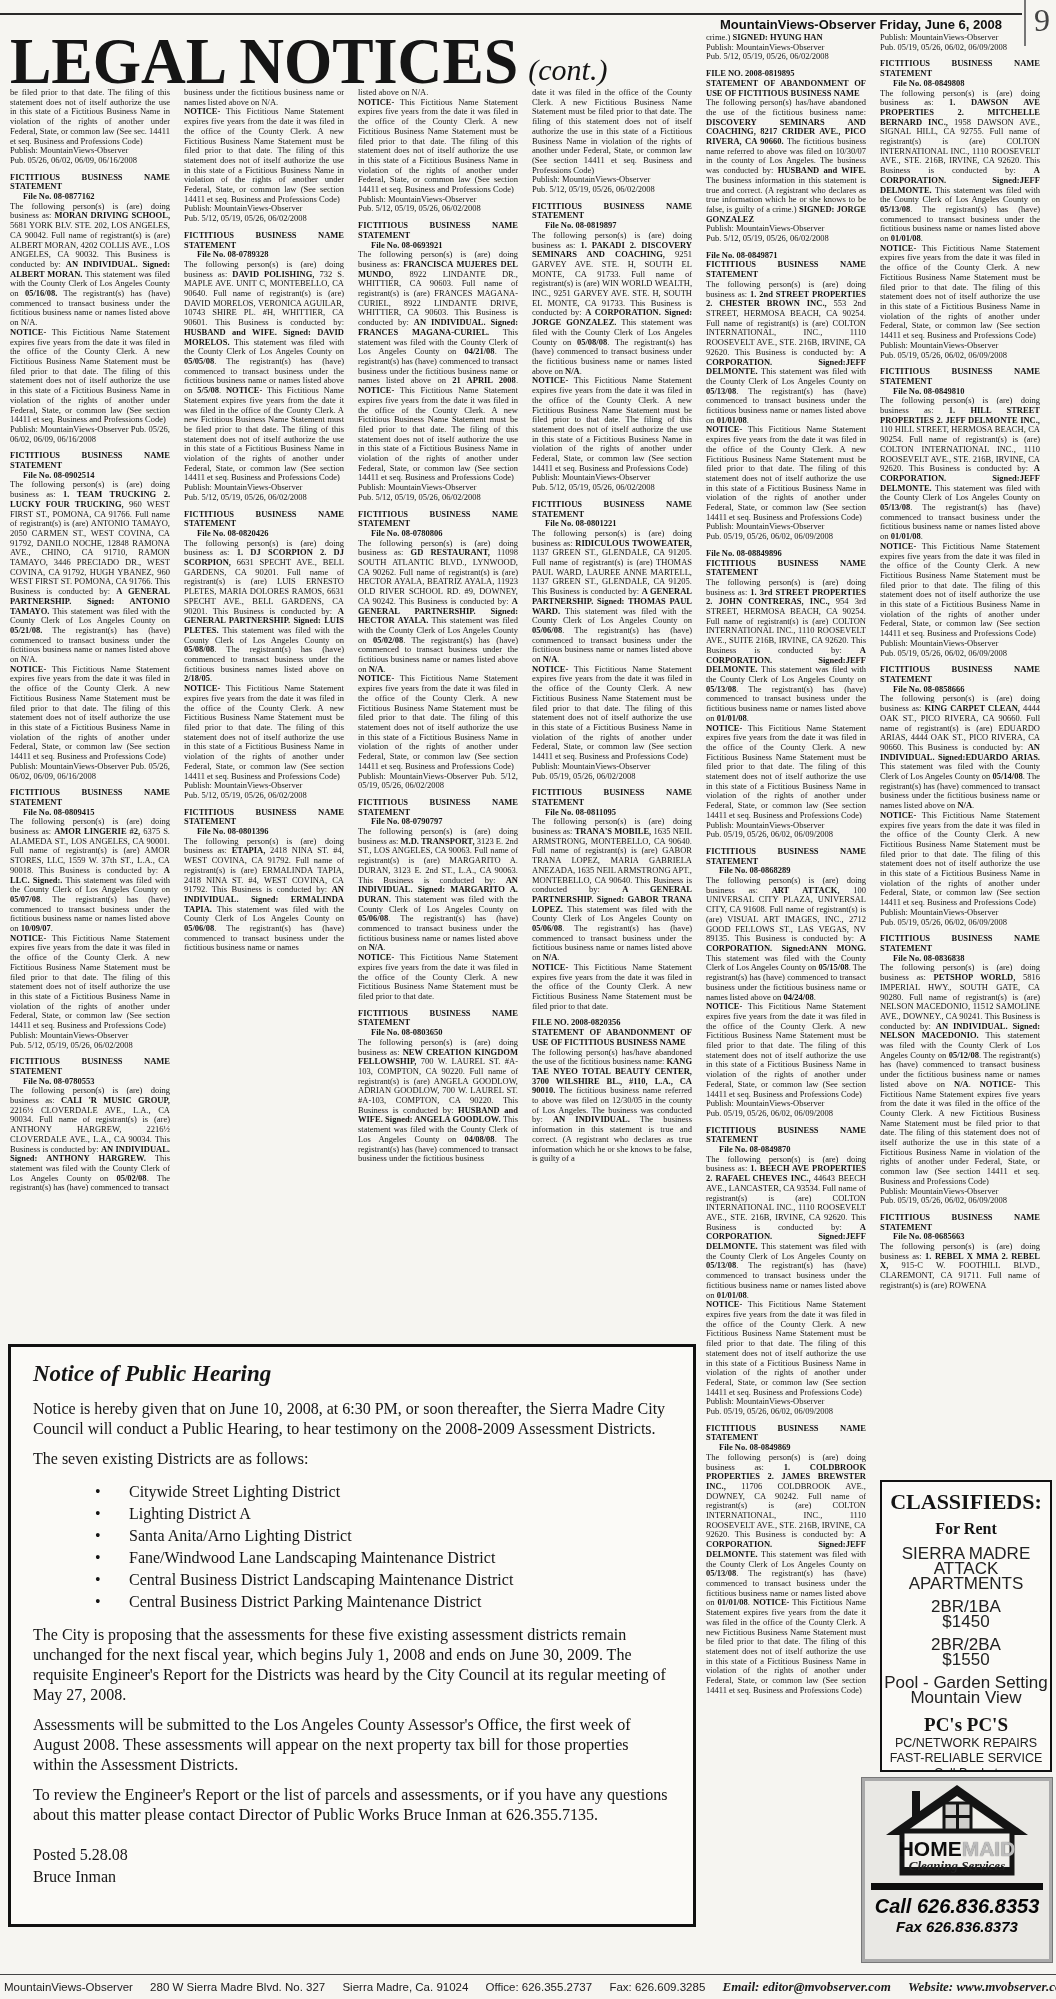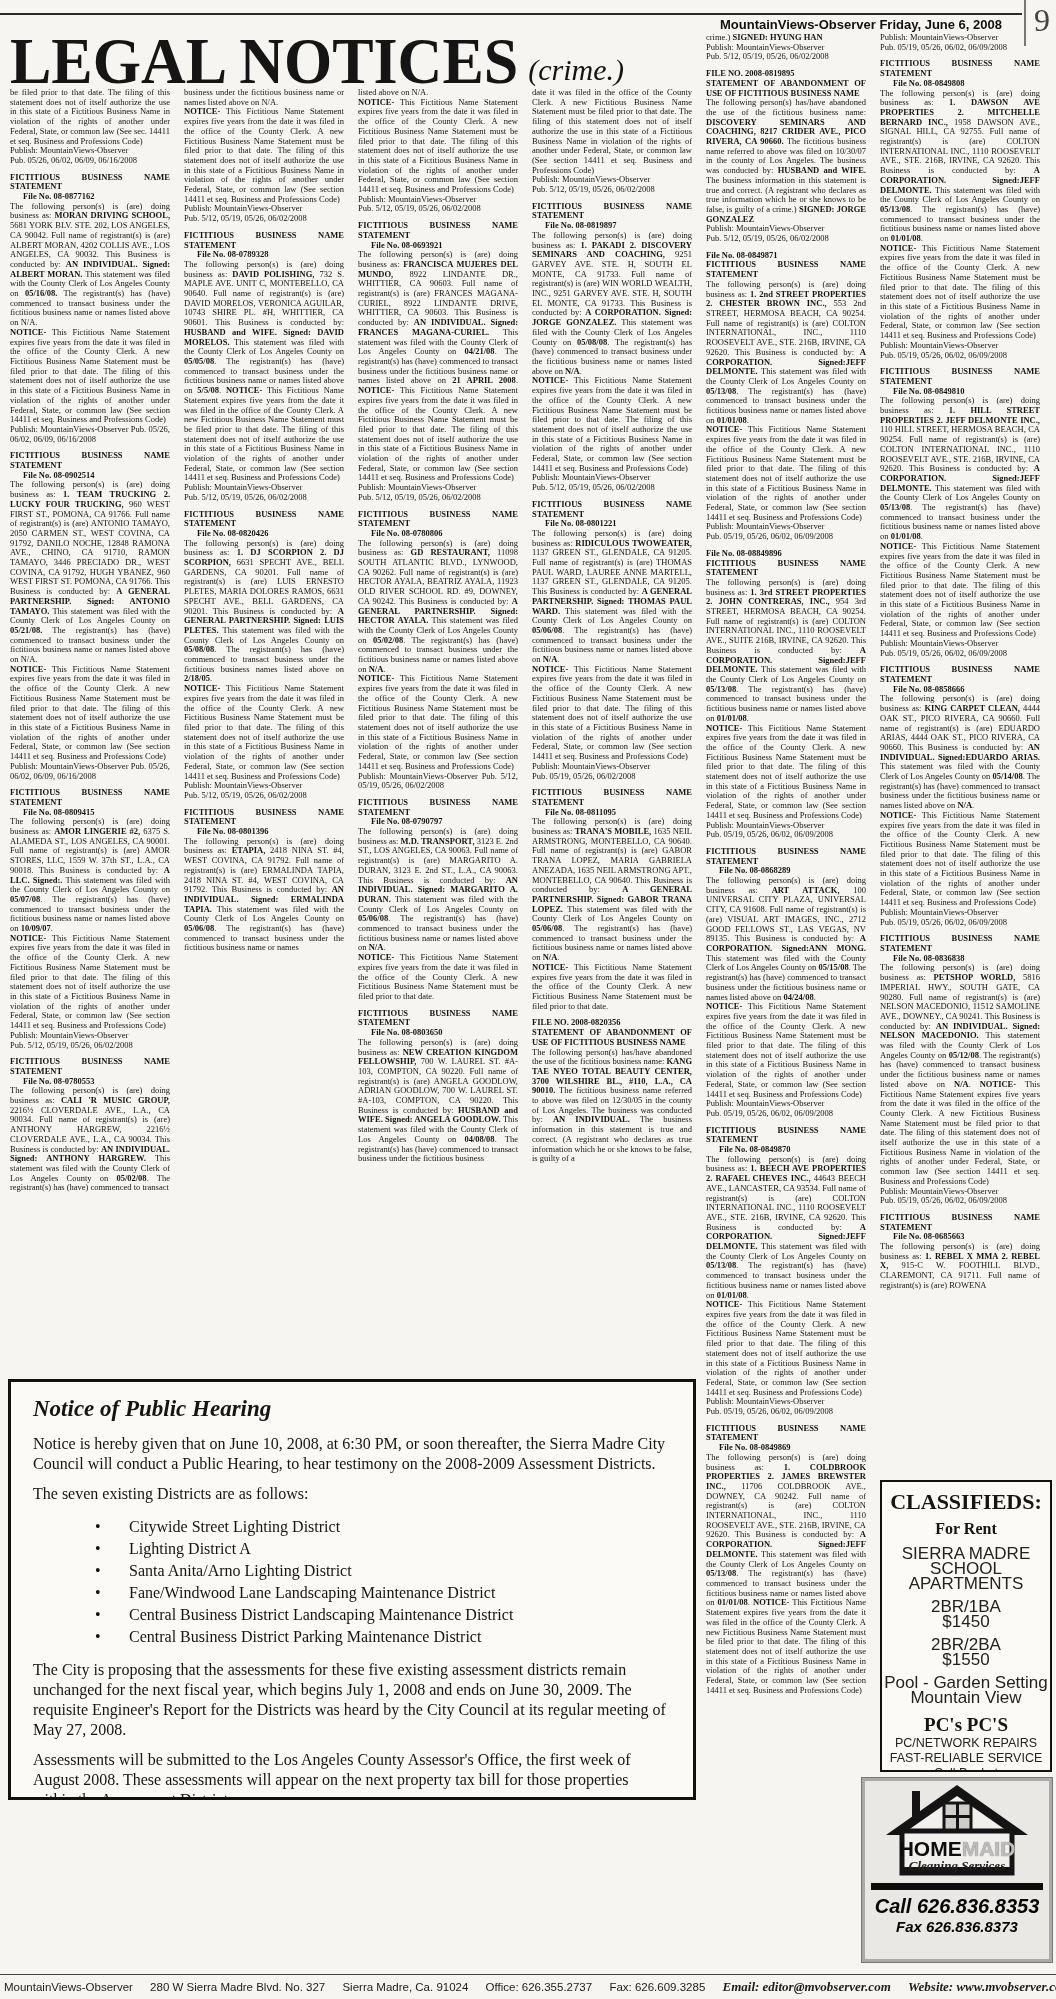--- a/index.html
+++ b/index.html
@@ -25,21 +25,21 @@
   .blk-h,.blk-f{font-size:8.5px;line-height:9.7px;font-weight:bold;margin:0;text-align:justify;}
   .blk-h{margin-top:7px;}
   .blk-f{margin-top:7px;}
   .blk-h + .blk-f{margin-top:0;padding-left:13px;}
   .blk-f + .blk-h{margin-top:0;}
   #col-0,#col-1,#col-2,#col-3{top:88px;height:1300px;}
   #col-0{left:10px;} #col-1{left:184px;} #col-2{left:358px;} #col-3{left:532px;}
   #col-4{left:706px;top:33px;height:1930px;}
   #col-5{left:880px;top:33px;height:1438px;}
   
-  .hearing{position:absolute;left:8px;top:1379px;width:688px;height:421px;box-sizing:border-box;
+  .hearing{position:absolute;left:8px;top:1344px;width:688px;height:583px;box-sizing:border-box;
     border:3px solid #111;background:#fbfaf7;padding:14px 22px;overflow:hidden;}
   .hearing .title{font-size:23px;font-weight:bold;font-style:italic;margin:0 0 12px 0;}
   .hearing p{font-size:16px;line-height:20px;margin:10px 0;}
   .hearing ul{list-style:none;margin:12px 0;padding:0;}
   .hearing li{font-size:16px;line-height:22px;padding-left:96px;position:relative;}
   .hearing li::before{content:"\2022";position:absolute;left:62px;top:0;font-size:16px;}
   .hearing .posted{margin-top:20px;margin-bottom:0;}
   .hearing .signature{margin-top:2px;}
   
   .classifieds{position:absolute;left:880px;top:1480px;width:172px;height:292px;box-sizing:border-box;
@@ -71,21 +71,21 @@
   .footer .fancy{font-family:"Liberation Serif",serif;font-weight:bold;font-style:italic;font-size:13px;}
 </style>
 </head>
 <body>
 
 <div class="top-rule"></div>
 <div class="pageno-bar"></div>
 <div class="pageno">9</div>
 <div class="dateline">MountainViews-Observer Friday, June 6, 2008</div>
 <div class="headline">
-  <span class="main">LEGAL NOTICES</span><span class="suffix">(crime.)</span>
+  <span class="main">LEGAL NOTICES</span><span class="suffix">(cont.)</span>
 </div>
 
 <div class="col" id="col-0">
     <div class="blk-p">be filed prior to that date. The filing of this statement does not of itself authorize the use in this state of a Fictitious Business Name in violation of the rights of another under Federal, State, or common law (See sec. 14411 et seq. Business and Professions Code)</div>
     <div class="blk-p">Publish: MountainViews-Observer</div>
     <div class="blk-p">Pub. 05/26, 06/02, 06/09, 06/16/2008</div>
     <div class="blk-h">FICTITIOUS BUSINESS NAME STATEMENT</div>
     <div class="blk-f">File No. 08-0877162</div>
     <div class="blk-p">The following person(s) is (are) doing business as: <b>MORAN DRIVING SCHOOL,</b> 5681 YORK BLV. STE. 202, LOS ANGELES, CA 90042. Full name of registrant(s) is (are) ALBERT MORAN, 4202 COLLIS AVE., LOS ANGELES, CA 90032. This Business is conducted by: <b>AN INDIVIDUAL. Signed: ALBERT MORAN.</b> This statement was filed with the County Clerk of Los Angeles County on <b>05/16/08.</b> The registrant(s) has (have) commenced to transact business under the fictitious business name or names listed above on N/A.</div>
     <div class="blk-p"><b>NOTICE-</b> This Fictitious Name Statement expires five years from the date it was filed in the office of the County Clerk. A new Fictitious Business Name Statement must be filed prior to that date. The filing of this statement does not of itself authorize the use in this state of a Fictitious Business Name in violation of the rights of another under Federal, State, or common law (See section 14411 et seq. Business and Professions Code)</div>
@@ -257,21 +257,21 @@
   <p>To review the Engineer's Report or the list of parcels and assessments, or if you have any questions about this matter please contact Director of Public Works Bruce Inman at 626.355.7135.</p>
   <p class="posted">Posted 5.28.08</p>
   <p class="signature">Bruce Inman</p>
 </div>
 
 <div class="classifieds">
   <div class="c-title">CLASSIFIEDS:</div>
   <div class="c-section">For Rent</div>
   <div class="c-group" id="apartment-lines">
       <div class="c-line">SIERRA MADRE</div>
-      <div class="c-line">SCHOOL</div>
+      <div class="c-line">ATTACK</div>
       <div class="c-line">APARTMENTS</div>
     </div>
   <div class="c-group">
     <div class="c-line">2BR/1BA</div>
     <div class="c-line">$1450</div>
   </div>
   <div class="c-group">
     <div class="c-line">2BR/2BA</div>
     <div class="c-line">$1550</div>
   </div>

